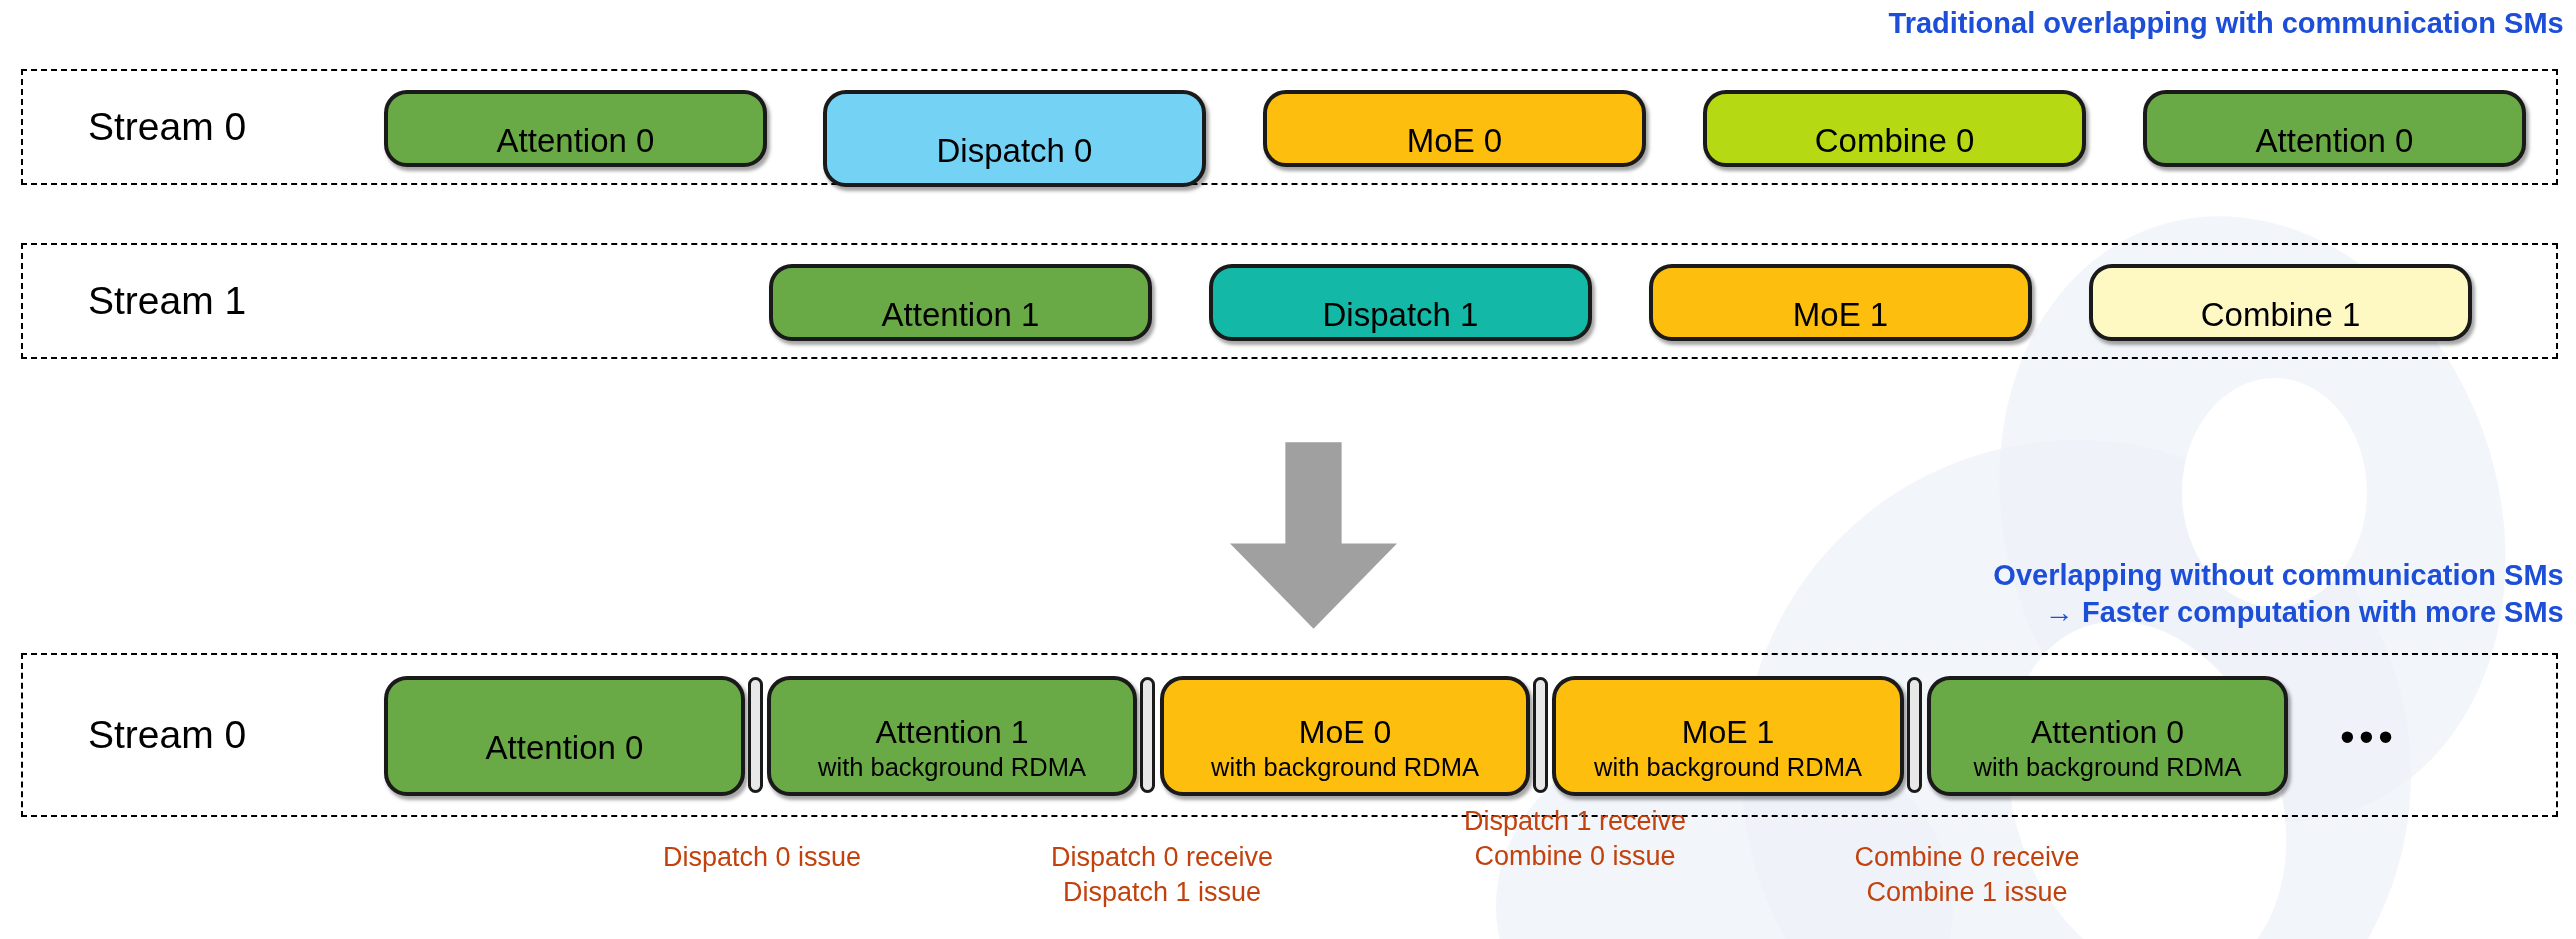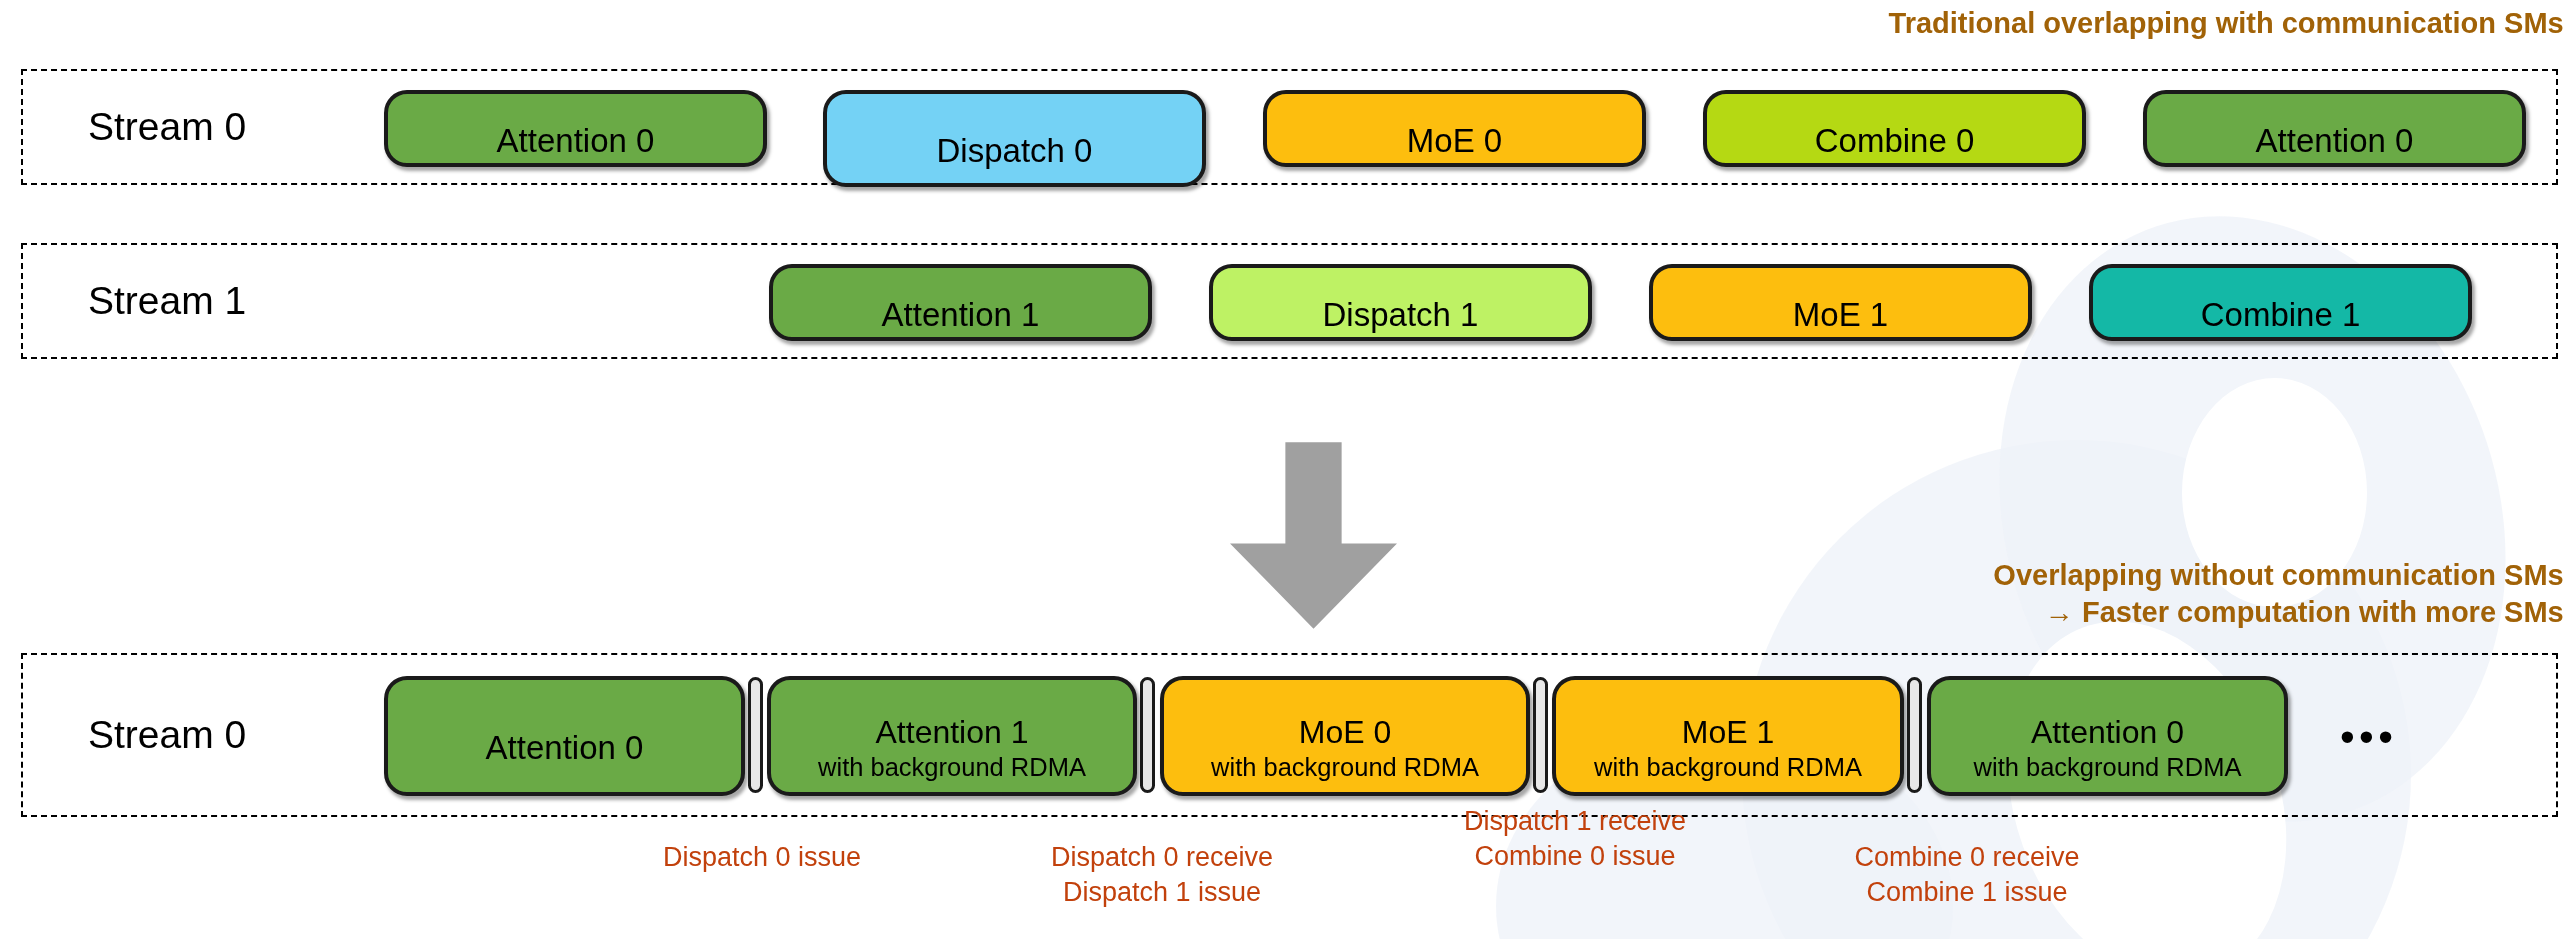--- a/index.html
+++ b/index.html
@@ -35,21 +35,21 @@
     background: #ffffff;
     pointer-events: none;
   }
   .wh-a { left: 2015px; top: 616px; width: 264px; height: 370px; transform: rotate(-20deg); }
   .wh-b { left: 2182px; top: 378px; width: 185px; height: 229px; }
 
   
   .caption {
     position: absolute;
     font-weight: bold;
-    color: #a16207;
+    color: #1d4ed8;
     text-align: right;
     line-height: 1.28;
     white-space: pre-line;
   }
   #caption-top {
     right: 12.3px;
     top: 5.3px;
     font-size: 29px;
   }
   #caption-bottom {
@@ -190,27 +190,27 @@
       </div>
       <div class="op-box single" style="left: 1703px; top: 90px; width: 383px; height: 77px; background: rgb(181, 217, 19);">
         <div class="op-title">Combine 0</div>
       </div>
       <div class="op-box single" style="left: 2143px; top: 90px; width: 383px; height: 77px; background: rgb(106, 170, 70);">
         <div class="op-title">Attention 0</div>
       </div>
       <div class="op-box single" style="left: 769px; top: 264px; width: 383px; height: 77px; background: rgb(106, 170, 70);">
         <div class="op-title">Attention 1</div>
       </div>
-      <div class="op-box single" style="left: 1209px; top: 264px; width: 383px; height: 77px; background: #bef264;">
+      <div class="op-box single" style="left: 1209px; top: 264px; width: 383px; height: 77px; background: #14b8a6;">
         <div class="op-title">Dispatch 1</div>
       </div>
       <div class="op-box single" style="left: 1649px; top: 264px; width: 383px; height: 77px; background: rgb(253, 190, 14);">
         <div class="op-title">MoE 1</div>
       </div>
-      <div class="op-box single" style="left: 2089px; top: 264px; width: 383px; height: 77px; background: #14b8a6;">
+      <div class="op-box single" style="left: 2089px; top: 264px; width: 383px; height: 77px; background: #fef9c3;">
         <div class="op-title">Combine 1</div>
       </div>
       <div class="op-box single" style="left: 384px; top: 676px; width: 361px; height: 120px; background: rgb(106, 170, 70);">
         <div class="op-title">Attention 0</div>
       </div>
       <div class="op-box" style="left: 767px; top: 676px; width: 370px; height: 120px; background: rgb(106, 170, 70);">
         <div class="op-title">Attention 1</div>
         <div class="op-sub">with background RDMA</div>
       </div>
       <div class="op-box" style="left: 1160px; top: 676px; width: 370px; height: 120px; background: rgb(253, 190, 14);">

